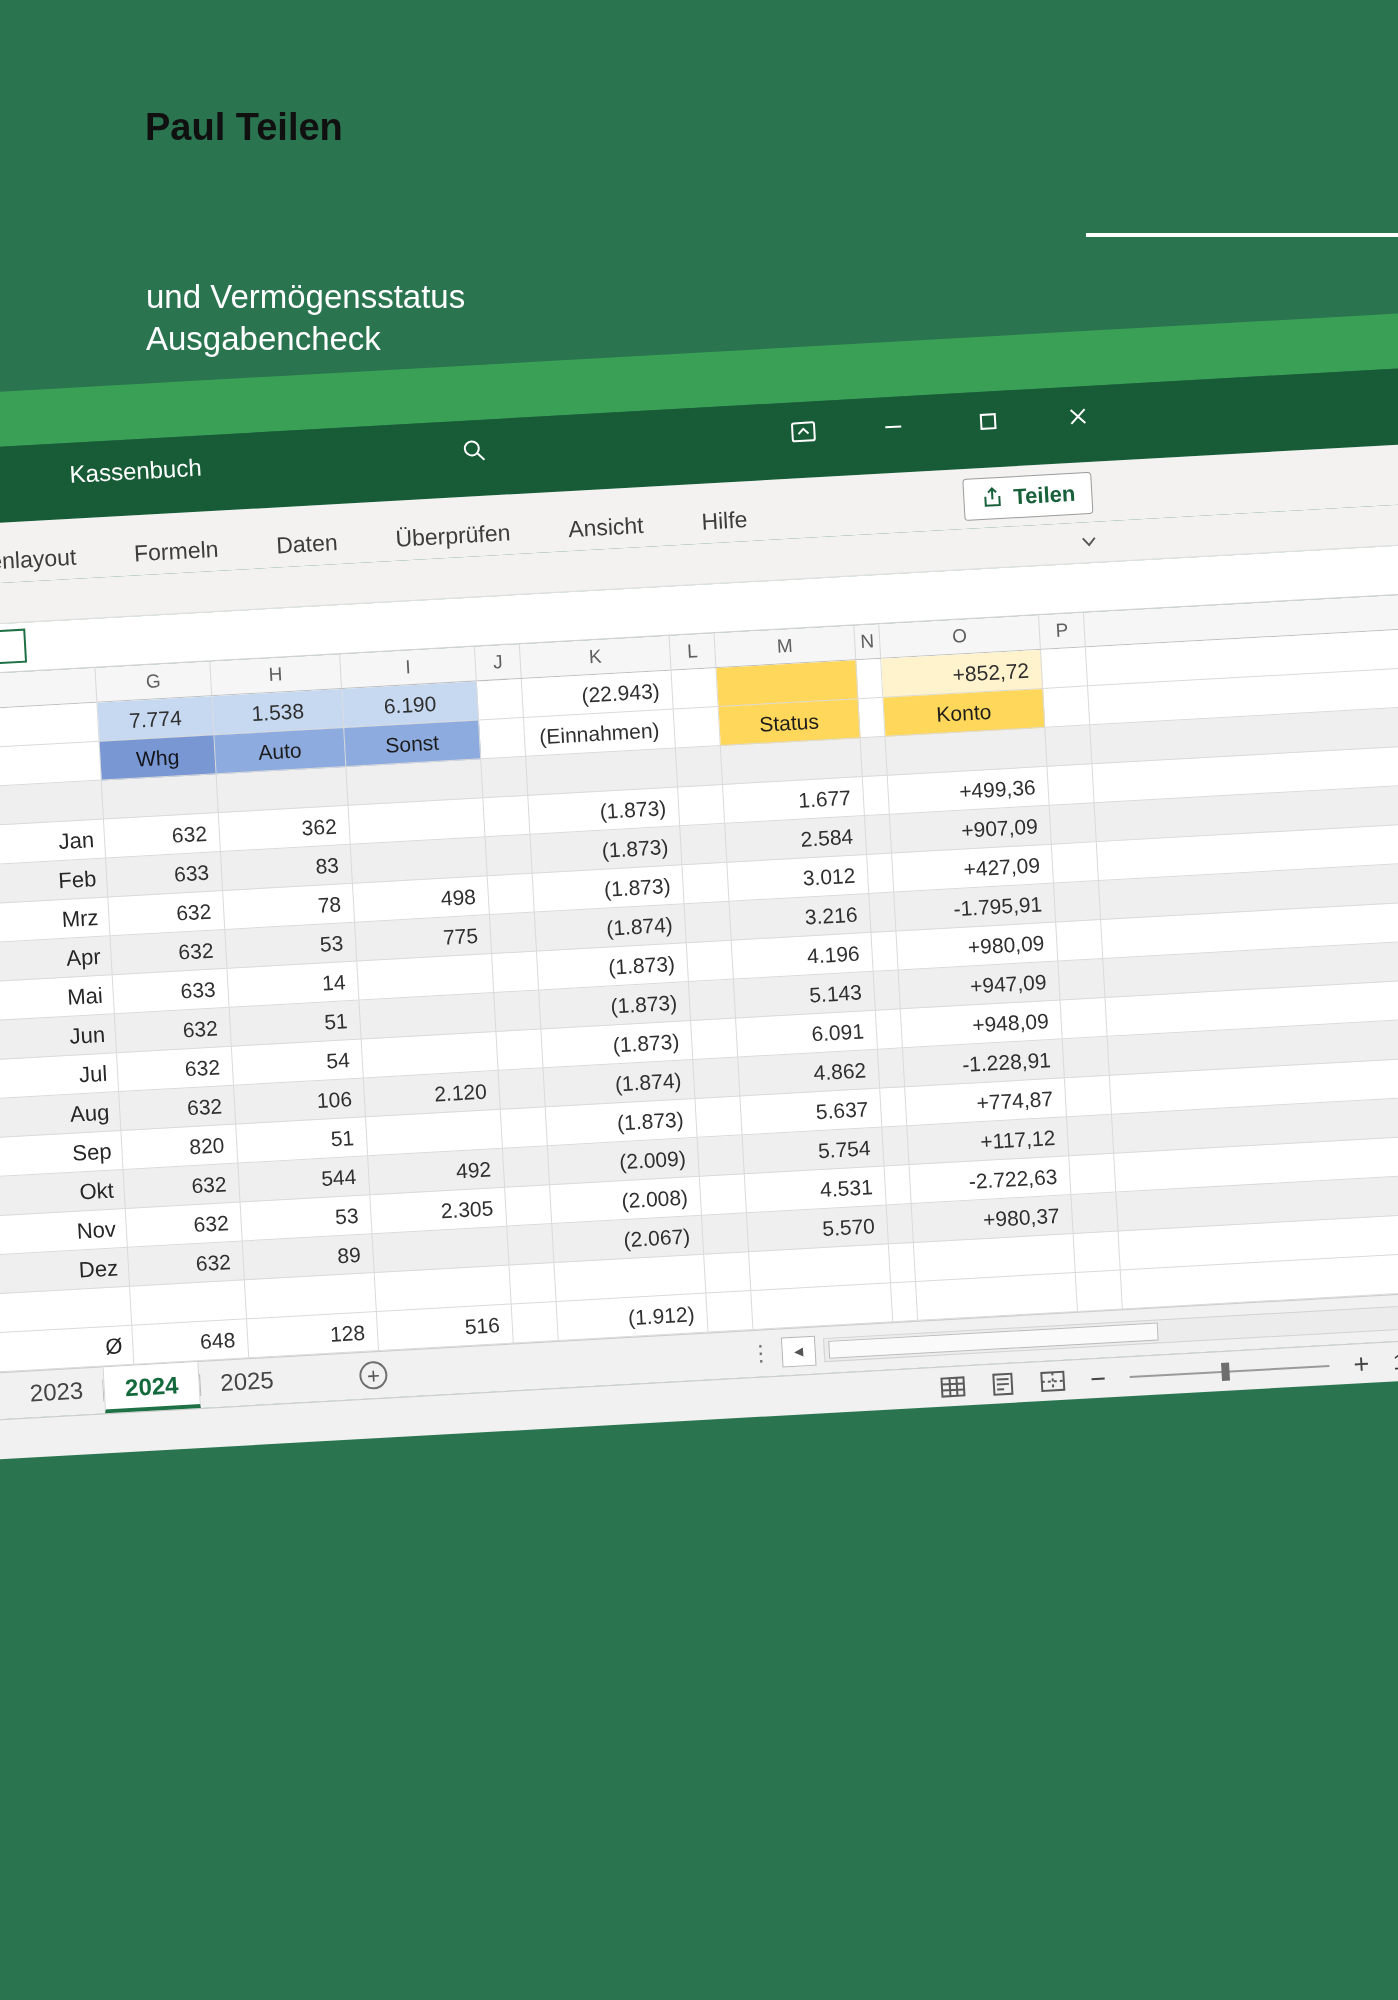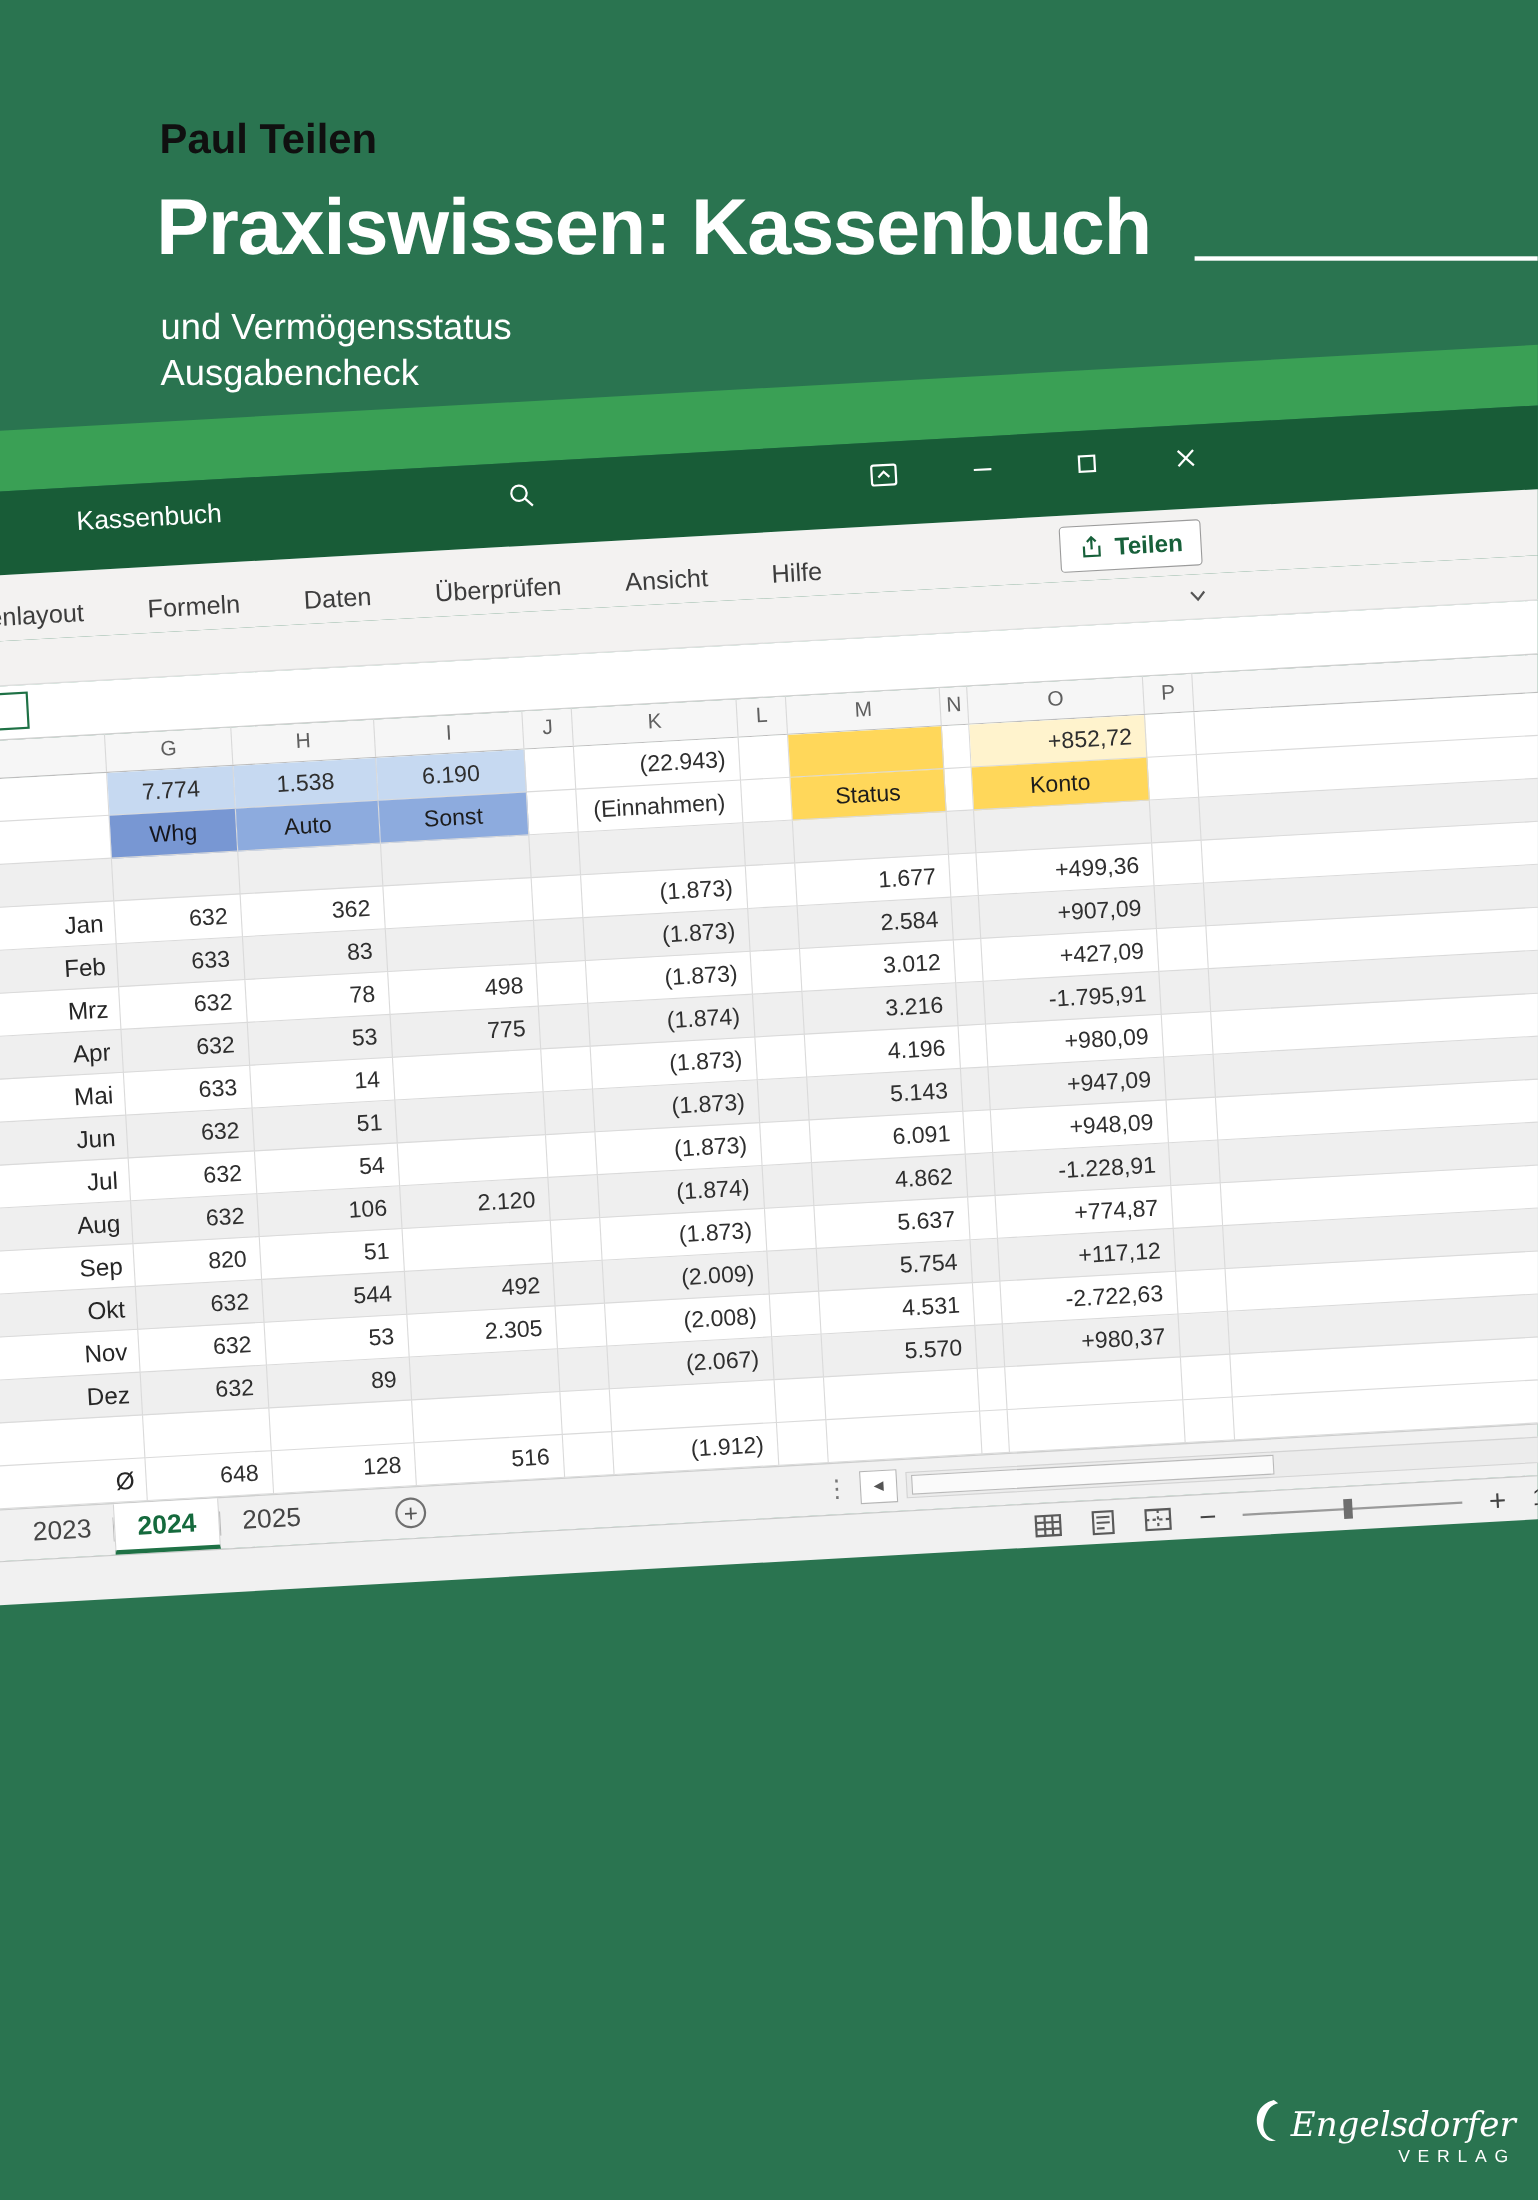--- a/index.html
+++ b/index.html
@@ -72,21 +72,20 @@
   .pubrow{display:flex;align-items:flex-end;justify-content:flex-end;gap:10px;}
   .pubname{font-family:"DejaVu Serif",serif;font-style:italic;font-size:31px;line-height:34px;}
   .pubtype{font-size:16px;letter-spacing:7px;margin-top:3px;}
 </style>
 </head>
 <body>
 
 <div class="cover">
 
   <div class="author">Paul Teilen</div>
-  <div class="cover-title">Praxiswissen: Kassenbuch</div>
   <div class="title-rule"></div>
   <div class="subtitle">
     <div>und Vermögensstatus</div>
     <div>Ausgabencheck</div>
   </div>
 
   <div class="shot">
 
     <div class="band"></div>
 
@@ -449,23 +448,14 @@
       <div class="zoomglyph">−</div>
       <div class="zslider">
         <div class="zhandle"></div>
       </div>
       <div class="zoomglyph">+</div>
       <div class="zoomlabel">100</div>
     </div>
 
   </div>
 
-  <div class="publisher">
-    <div class="pubrow">
-      <svg width="24" height="42" viewBox="0 0 24 42">
-        <path d="M19 2 C6 6 2 15 4 25 C6 35 13 41 21 39 C12 37 8 29 10 21 C12 13 15 7 23 5 Z" fill="#ffffff"></path>
-      </svg>
-      <span class="pubname">Engelsdorfer</span>
-    </div>
-    <div class="pubtype">VERLAG</div>
-  </div>
 
 </div>
 
 </body></html>

